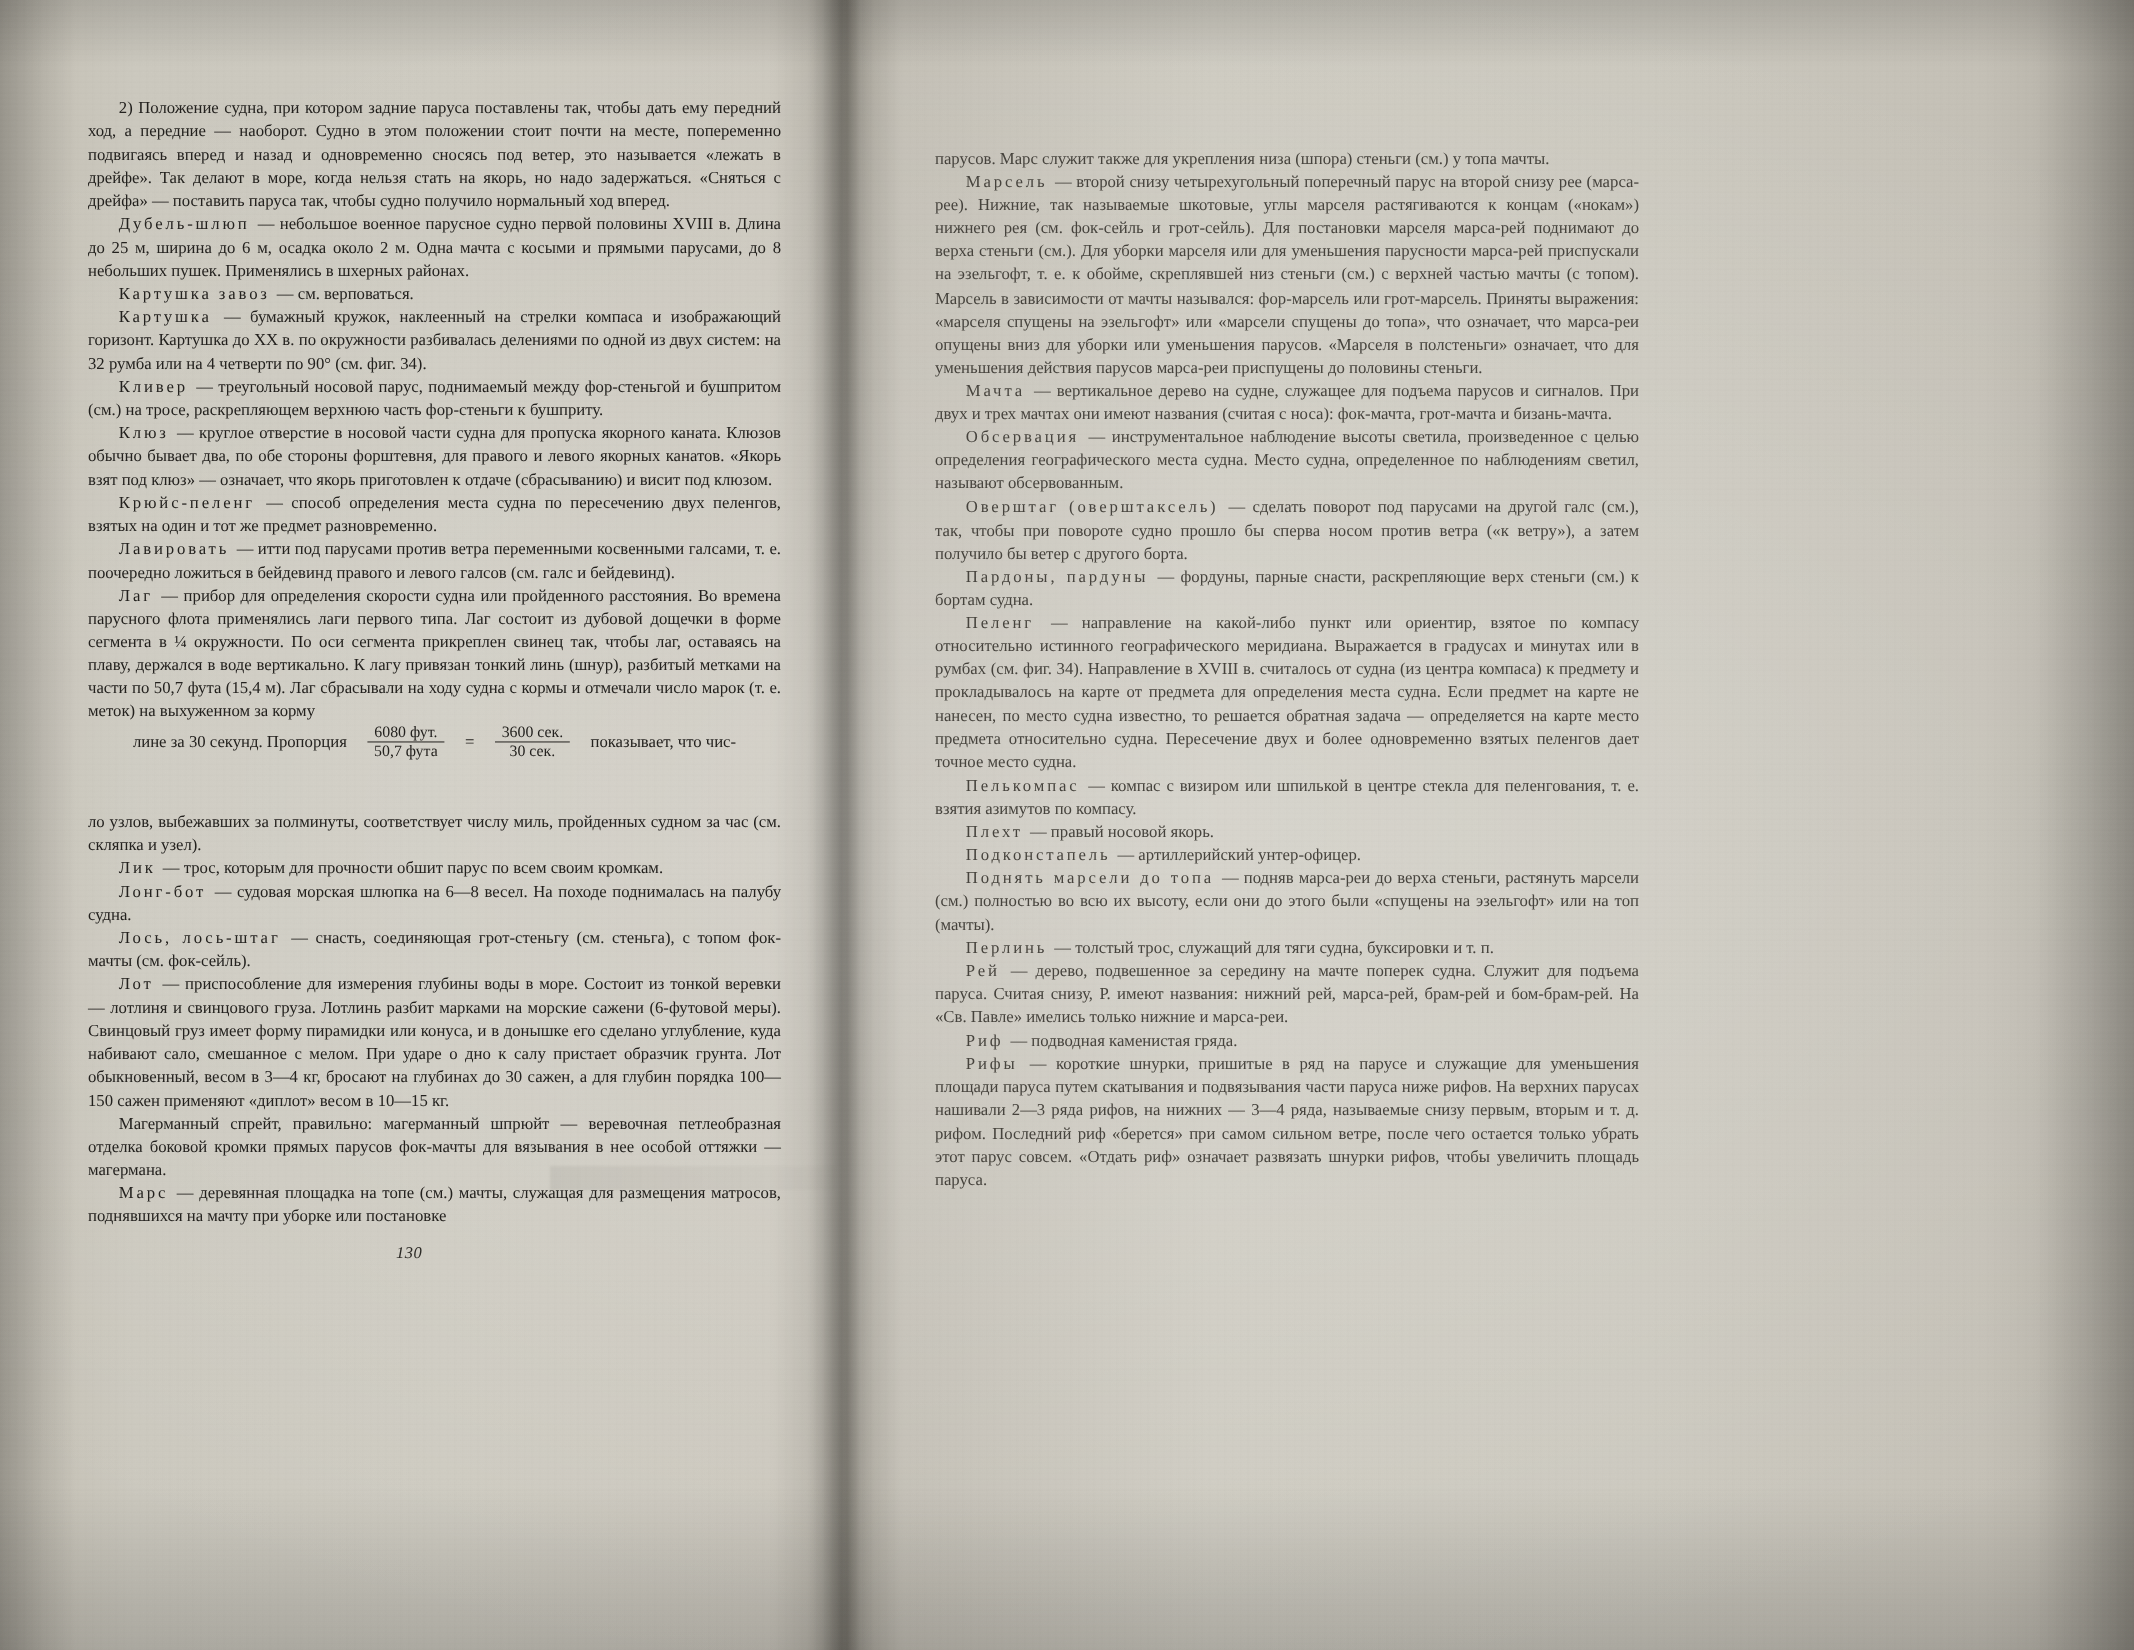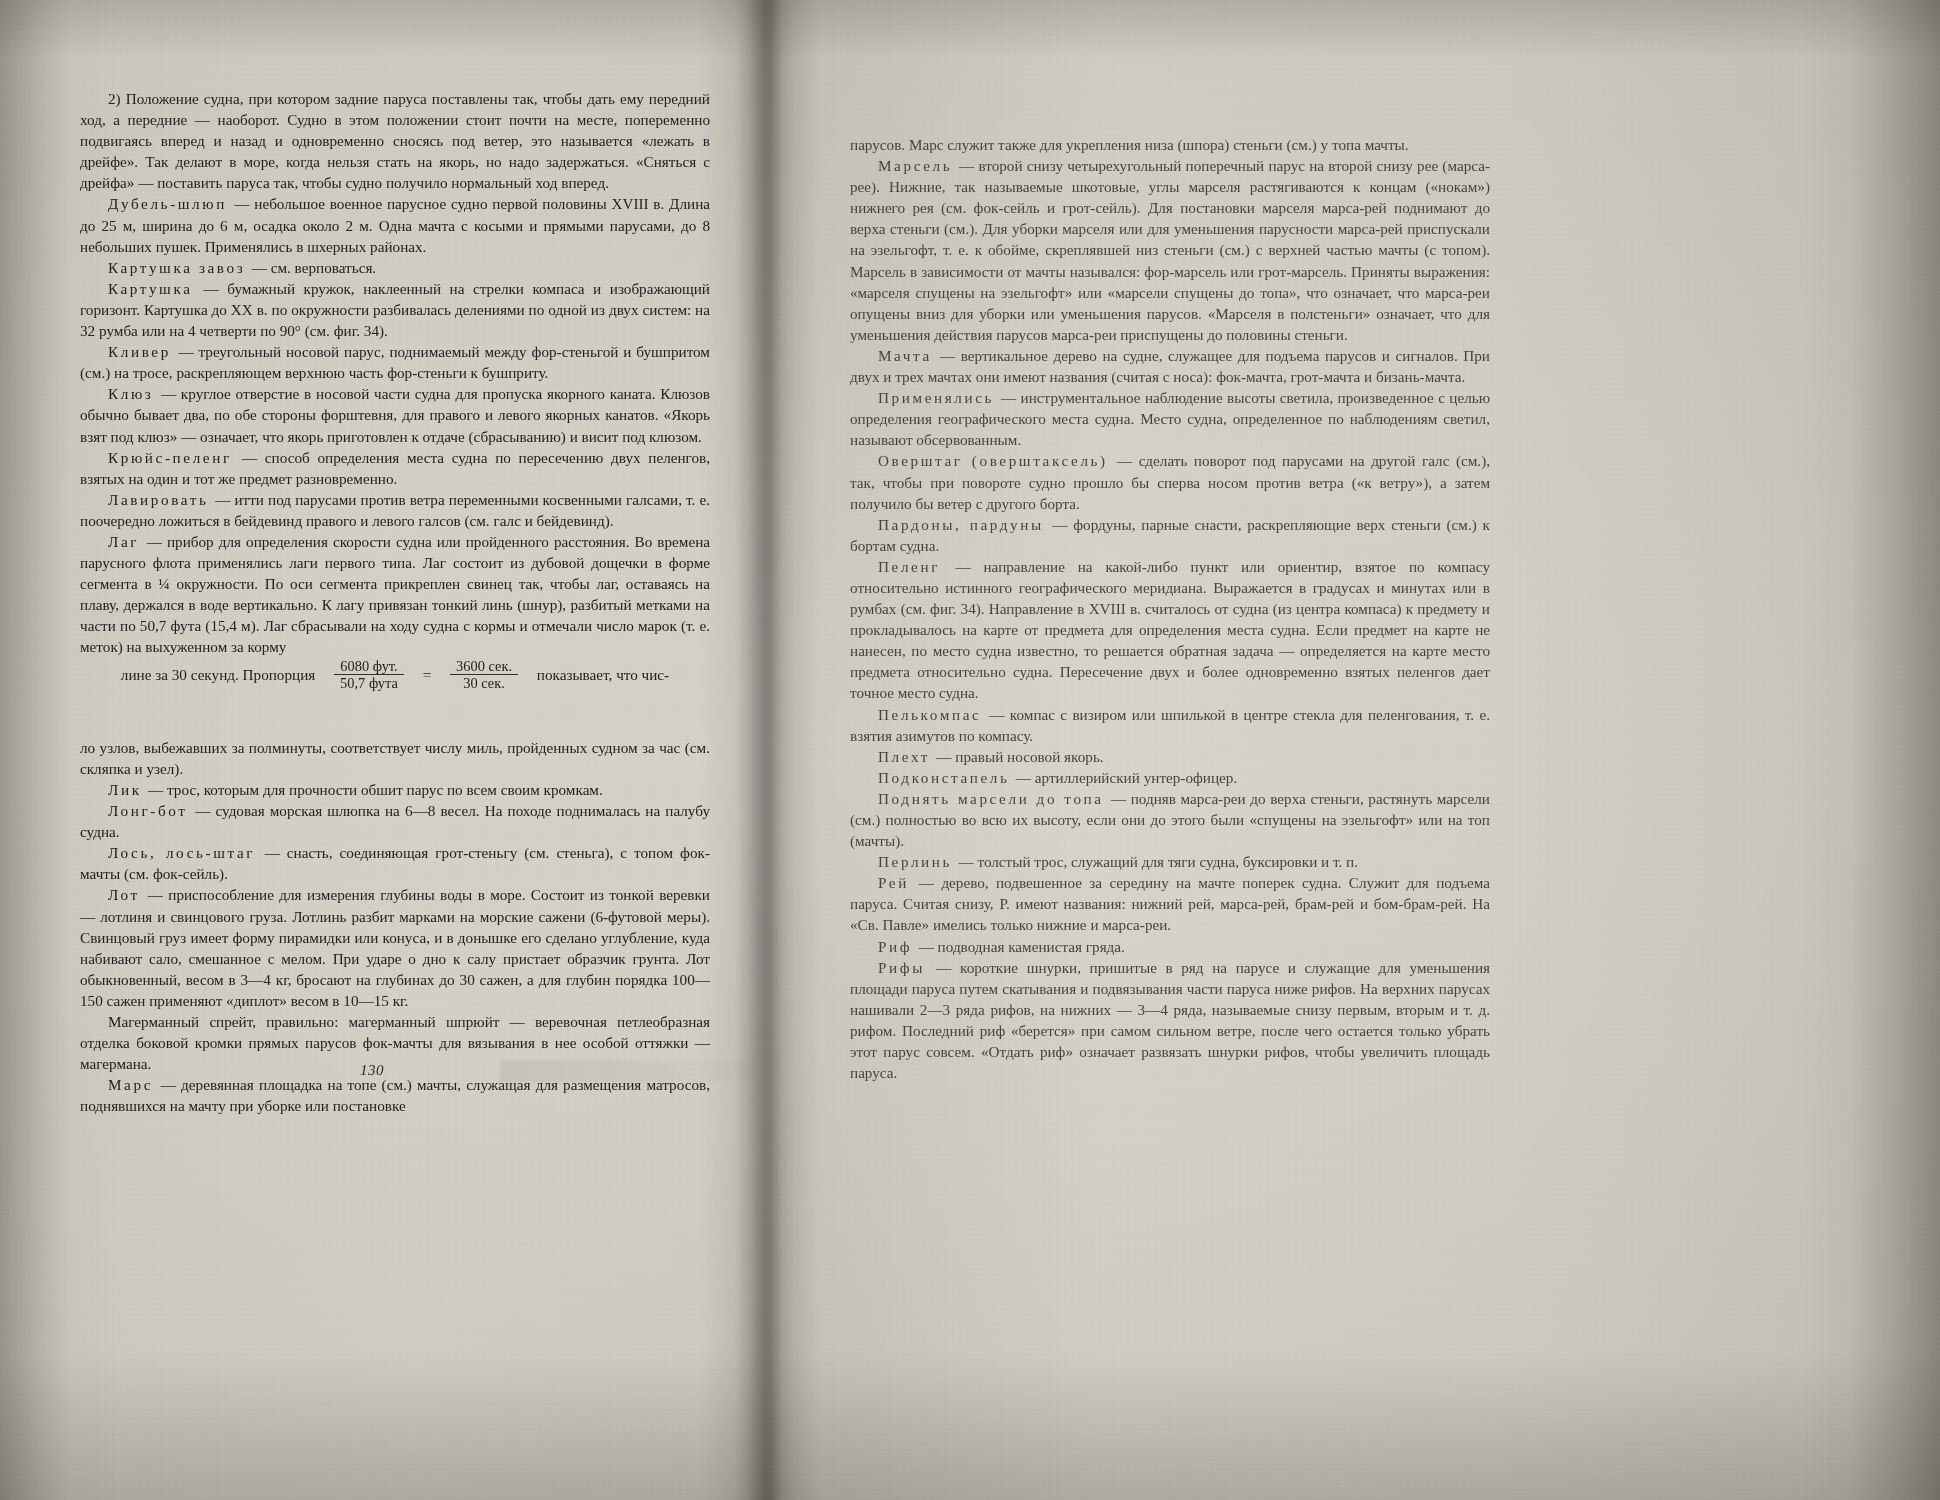--- a/index.html
+++ b/index.html
@@ -95,21 +95,21 @@
     letter-spacing: 2.6px;
   }
 
   .folio {
     position: absolute;
     font-style: italic;
     font-size: 15px;
     color: #2c2a26;
     letter-spacing: 0.5px;
   }
-  .folio-left  { left: 360px; top: 1062px; }
+  .folio-left  { left: 360px; top: 1132px; }
 
   
   .formula-line {
     display: block;
     text-align: center;
     margin: 0;
     text-indent: 0;
   }
   .frac {
     display: inline-block;
@@ -175,21 +175,21 @@
     <p><span class="term">Марс </span>— деревянная площадка на топе (см.) мачты, служащая для размещения матросов, поднявшихся на мачту при уборке или постановке</p>
   </div>
   <div class="folio folio-left">130</div>
 </div>
 
 <div class="page page-right">
   <div class="column col-right">
     <p class="noindent">парусов. Марс служит также для укрепления низа (шпора) стеньги (см.) у топа мачты.</p>
     <p><span class="term">Марсель </span>— второй снизу четырехугольный поперечный парус на второй снизу рее (марса-рее). Нижние, так называемые шкотовые, углы марселя растягиваются к концам («нокам») нижнего рея (см. фок-сейль и грот-сейль). Для постановки марселя марса-рей поднимают до верха стеньги (см.). Для уборки марселя или для уменьшения парусности марса-рей приспускали на эзельгофт, т. е. к обойме, скреплявшей низ стеньги (см.) с верхней частью мачты (с топом). Марсель в зависимости от мачты назывался: фор-марсель или грот-марсель. Приняты выражения: «марселя спущены на эзельгофт» или «марсели спущены до топа», что означает, что марса-реи опущены вниз для уборки или уменьшения парусов. «Марселя в полстеньги» означает, что для уменьшения действия парусов марса-реи приспущены до половины стеньги.</p>
     <p><span class="term">Мачта </span>— вертикальное дерево на судне, служащее для подъема парусов и сигналов. При двух и трех мачтах они имеют названия (считая с носа): фок-мачта, грот-мачта и бизань-мачта.</p>
-    <p><span class="term">Применялись </span>— инструментальное наблюдение высоты светила, произведенное с целью определения географического места судна. Место судна, определенное по наблюдениям светил, называют обсервованным.</p>
+    <p><span class="term">Обсервация </span>— инструментальное наблюдение высоты светила, произведенное с целью определения географического места судна. Место судна, определенное по наблюдениям светил, называют обсервованным.</p>
     <p><span class="term">Оверштаг (оверштаксель) </span>— сделать поворот под парусами на другой галс (см.), так, чтобы при повороте судно прошло бы сперва носом против ветра («к ветру»), а затем получило бы ветер с другого борта.</p>
     <p><span class="term">Пардоны, пардуны </span>— фордуны, парные снасти, раскрепляющие верх стеньги (см.) к бортам судна.</p>
     <p><span class="term">Пеленг </span>— направление на какой-либо пункт или ориентир, взятое по компасу относительно истинного географического меридиана. Выражается в градусах и минутах или в румбах (см. фиг. 34). Направление в XVIII в. считалось от судна (из центра компаса) к предмету и прокладывалось на карте от предмета для определения места судна. Если предмет на карте не нанесен, по место судна известно, то решается обратная задача — определяется на карте место предмета относительно судна. Пересечение двух и более одновременно взятых пеленгов дает точное место судна.</p>
     <p><span class="term">Пелькомпас </span>— компас с визиром или шпилькой в центре стекла для пеленгования, т. е. взятия азимутов по компасу.</p>
     <p><span class="term">Плехт </span>— правый носовой якорь.</p>
     <p><span class="term">Подконстапель </span>— артиллерийский унтер-офицер.</p>
     <p><span class="term">Поднять марсели до топа </span>— подняв марса-реи до верха стеньги, растянуть марсели (см.) полностью во всю их высоту, если они до этого были «спущены на эзельгофт» или на топ (мачты).</p>
     <p><span class="term">Перлинь </span>— толстый трос, служащий для тяги судна, буксировки и т. п.</p>
     <p><span class="term">Рей </span>— дерево, подвешенное за середину на мачте поперек судна. Служит для подъема паруса. Считая снизу, Р. имеют названия: нижний рей, марса-рей, брам-рей и бом-брам-рей. На «Св. Павле» имелись только нижние и марса-реи.</p>
     <p><span class="term">Риф </span>— подводная каменистая гряда.</p>

